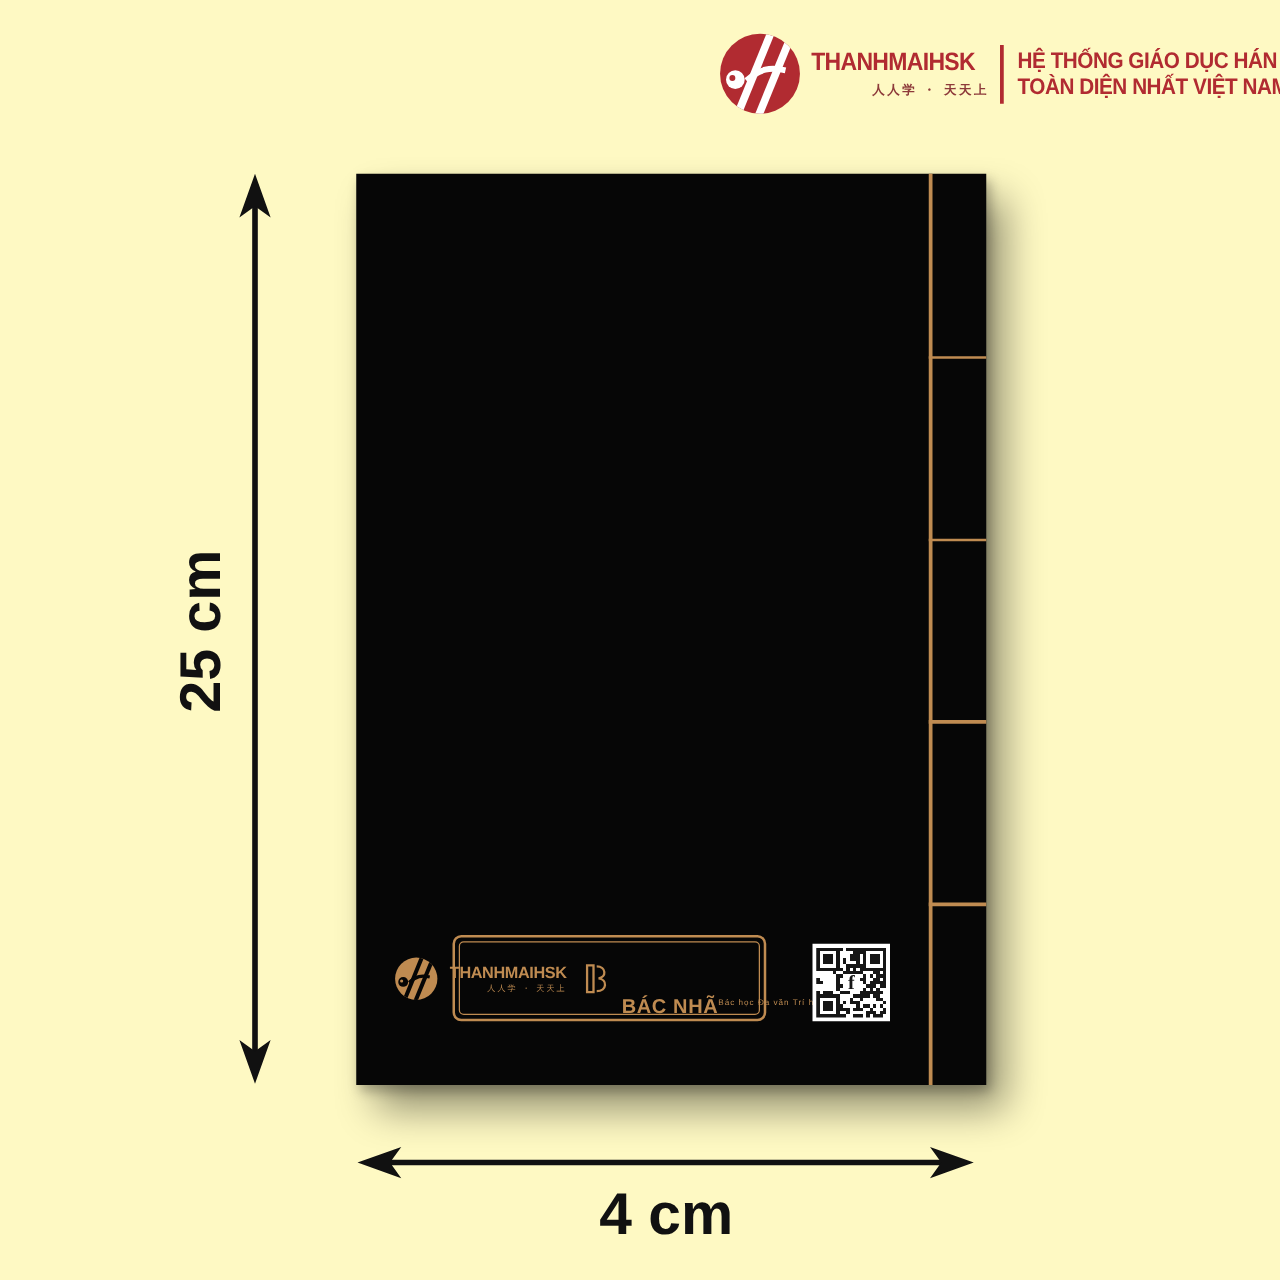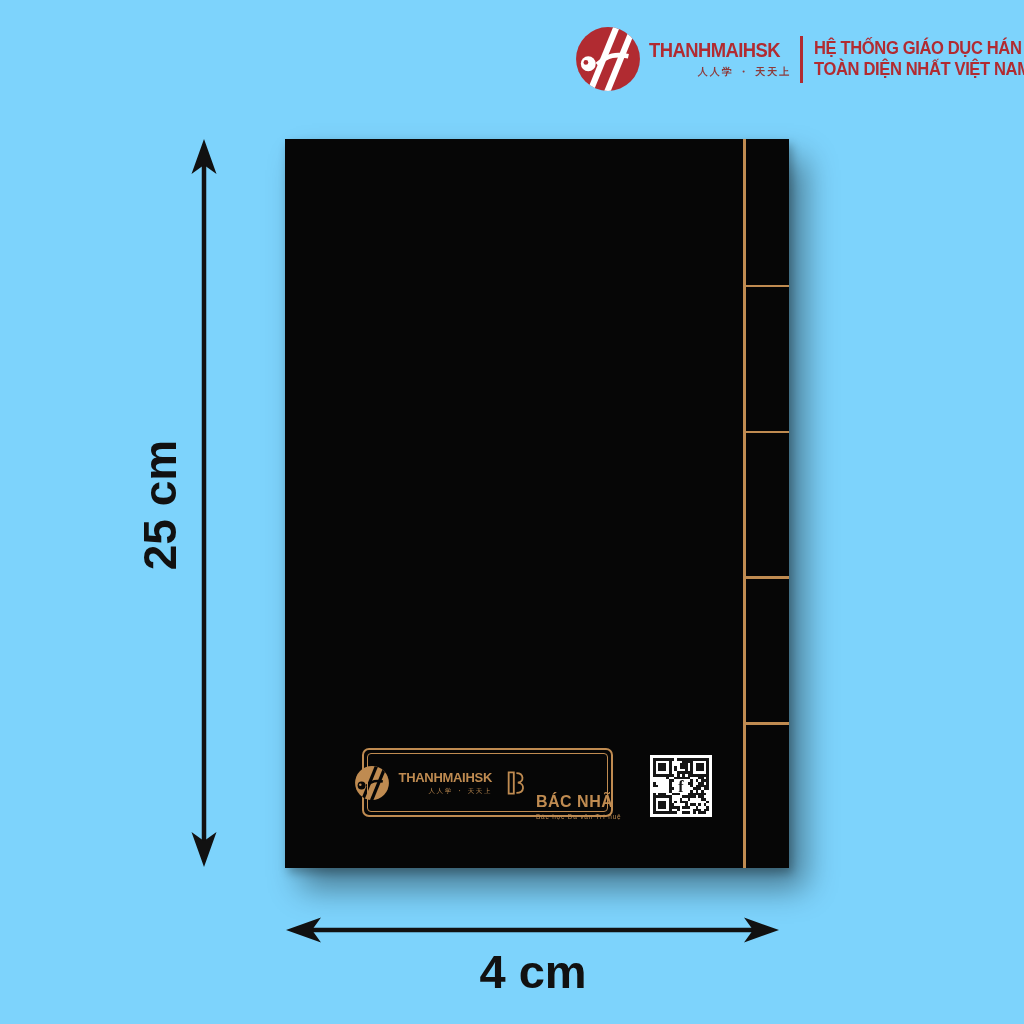--- a/index.html
+++ b/index.html
@@ -4,21 +4,21 @@
 <style>
   :root{
     --brand-red:#B12B31;
     --gold:#BF8B51;
     --cover-black:#060606;
     --ink:#111111;
   }
   *{margin:0;padding:0;box-sizing:border-box;}
   html,body{background:#ffffff;}
   body{font-family:"Liberation Sans", sans-serif;}
-  .artboard{position:relative;width:1024px;height:1024px;background:#7dd3fc;overflow:hidden;}
+  .artboard{position:relative;width:1024px;height:1024px;background:#fef9c3;overflow:hidden;}
 
   
   .header{position:absolute;left:574px;top:23px;height:72px;display:flex;align-items:center;}
   .logo-red{width:68px;height:68px;display:block;flex:0 0 auto;}
   .brand-block{margin-left:7px;display:flex;flex-direction:column;align-items:flex-end;}
   .brand-name{color:var(--brand-red);font-size:20px;font-weight:bold;letter-spacing:-0.6px;transform:scaleX(.92);transform-origin:left center;white-space:nowrap;}
   .brand-sub{color:#8d3a3a;font-size:10px;font-weight:bold;letter-spacing:2px;margin-top:3px;white-space:nowrap;}
   .hdr-divider{width:3px;height:47px;background:var(--brand-red);margin:0 11px 0 9px;flex:0 0 auto;}
   .slogan{color:var(--brand-red);font-weight:bold;font-size:18px;line-height:21px;letter-spacing:-0.4px;transform:scaleX(.92);transform-origin:left center;white-space:nowrap;}
 
@@ -30,21 +30,21 @@
 
   
   .plate{position:absolute;left:77px;top:609px;width:251px;height:69px;border:2px solid var(--gold);border-radius:7px;
     display:flex;align-items:center;justify-content:center;gap:9px;padding:4px 8px;}
   .plate::after{content:"";position:absolute;inset:3px;border:1px solid var(--gold);border-radius:4px;pointer-events:none;}
   .logo-gold{width:36px;height:36px;display:block;flex:0 0 auto;}
   .plate-brand{display:flex;flex-direction:column;align-items:flex-end;}
   .plate-brand-name{color:var(--gold);font-size:13px;font-weight:bold;letter-spacing:-0.3px;white-space:nowrap;}
   .plate-brand-sub{color:var(--gold);font-size:6.5px;letter-spacing:1.6px;margin-top:2px;white-space:nowrap;}
   .book-icon{width:22px;height:28px;display:block;flex:0 0 auto;margin-left:4px;}
-  .plate-partner{display:flex;flex-direction:column;align-items:flex-start;margin-top:47px;}
+  .plate-partner{display:flex;flex-direction:row;align-items:flex-start;margin-top:47px;}
   .partner-name{color:var(--gold);font-size:16px;font-weight:bold;letter-spacing:0.5px;white-space:nowrap;}
   .partner-tagline{color:var(--gold);font-size:6.5px;letter-spacing:0.8px;margin-top:2px;white-space:nowrap;}
 
   
   .qr{position:absolute;left:365px;top:616px;width:62px;height:62px;background:#ffffff;padding:3px;}
   .qr svg{width:100%;height:100%;display:block;fill:#161616;}
 
   
   .arrow-v{position:absolute;left:186px;top:138px;width:36px;height:730px;}
   .arrow-h{position:absolute;left:285px;top:912px;width:495px;height:36px;}

